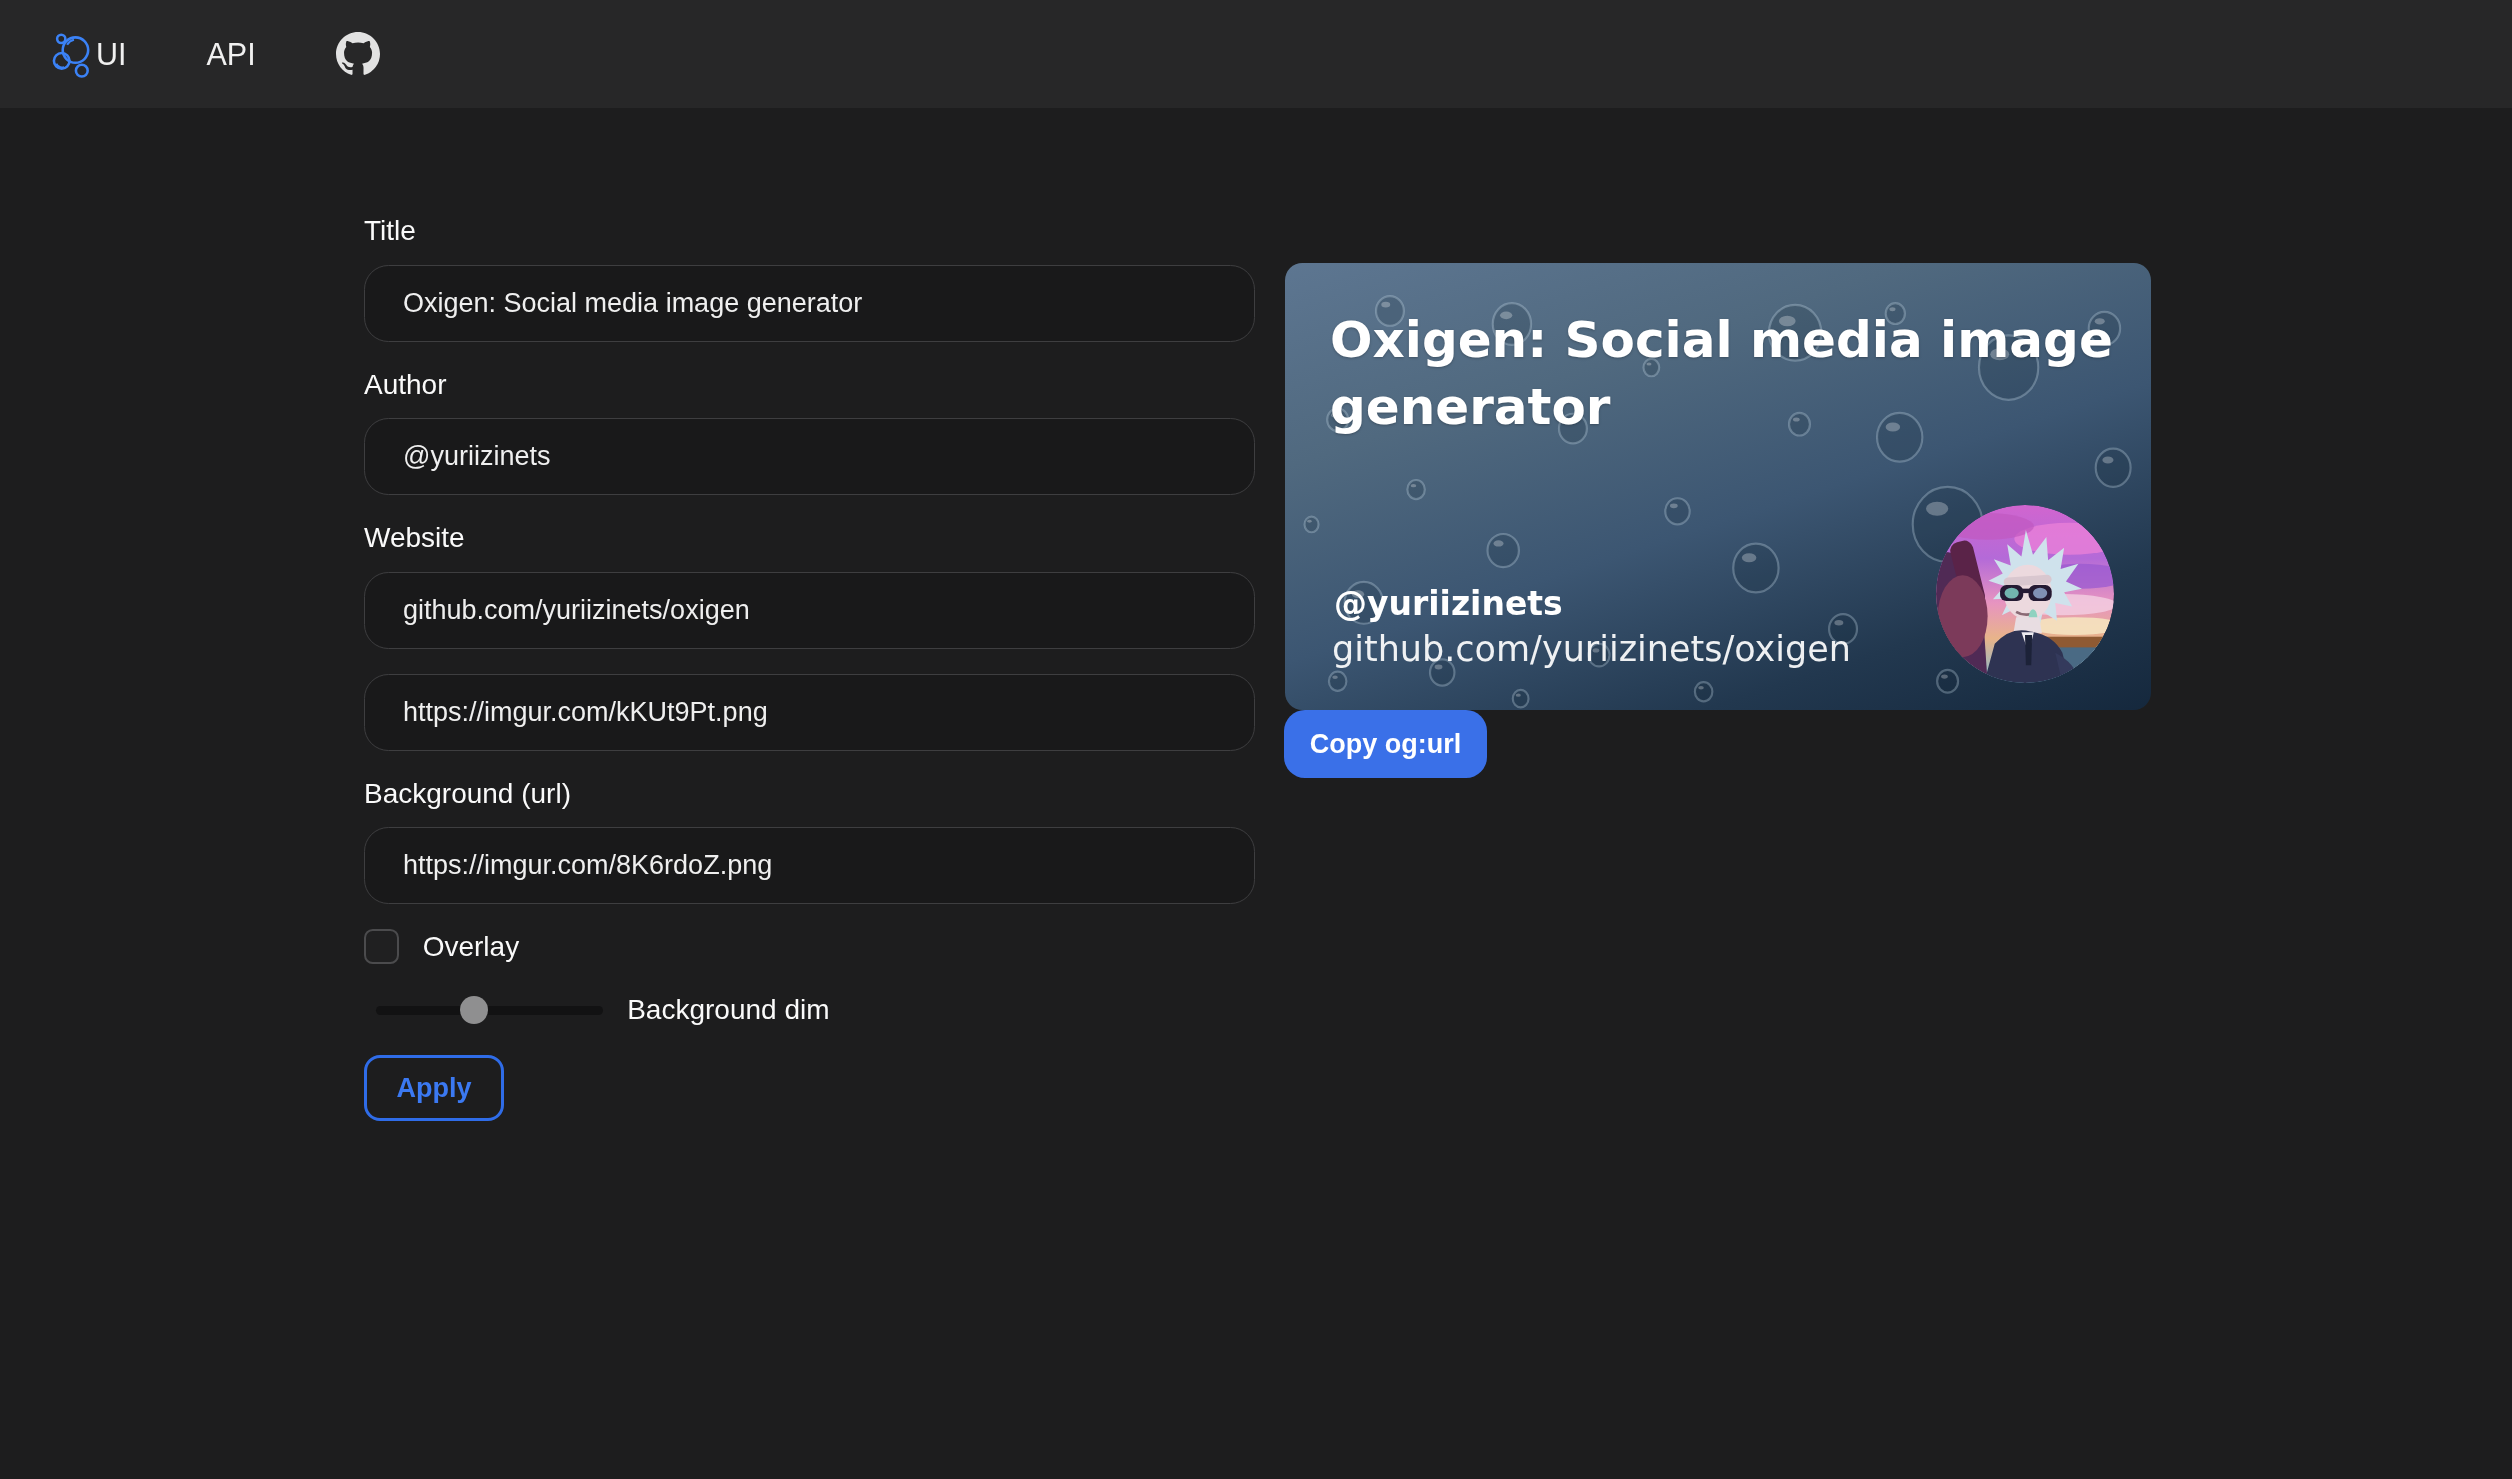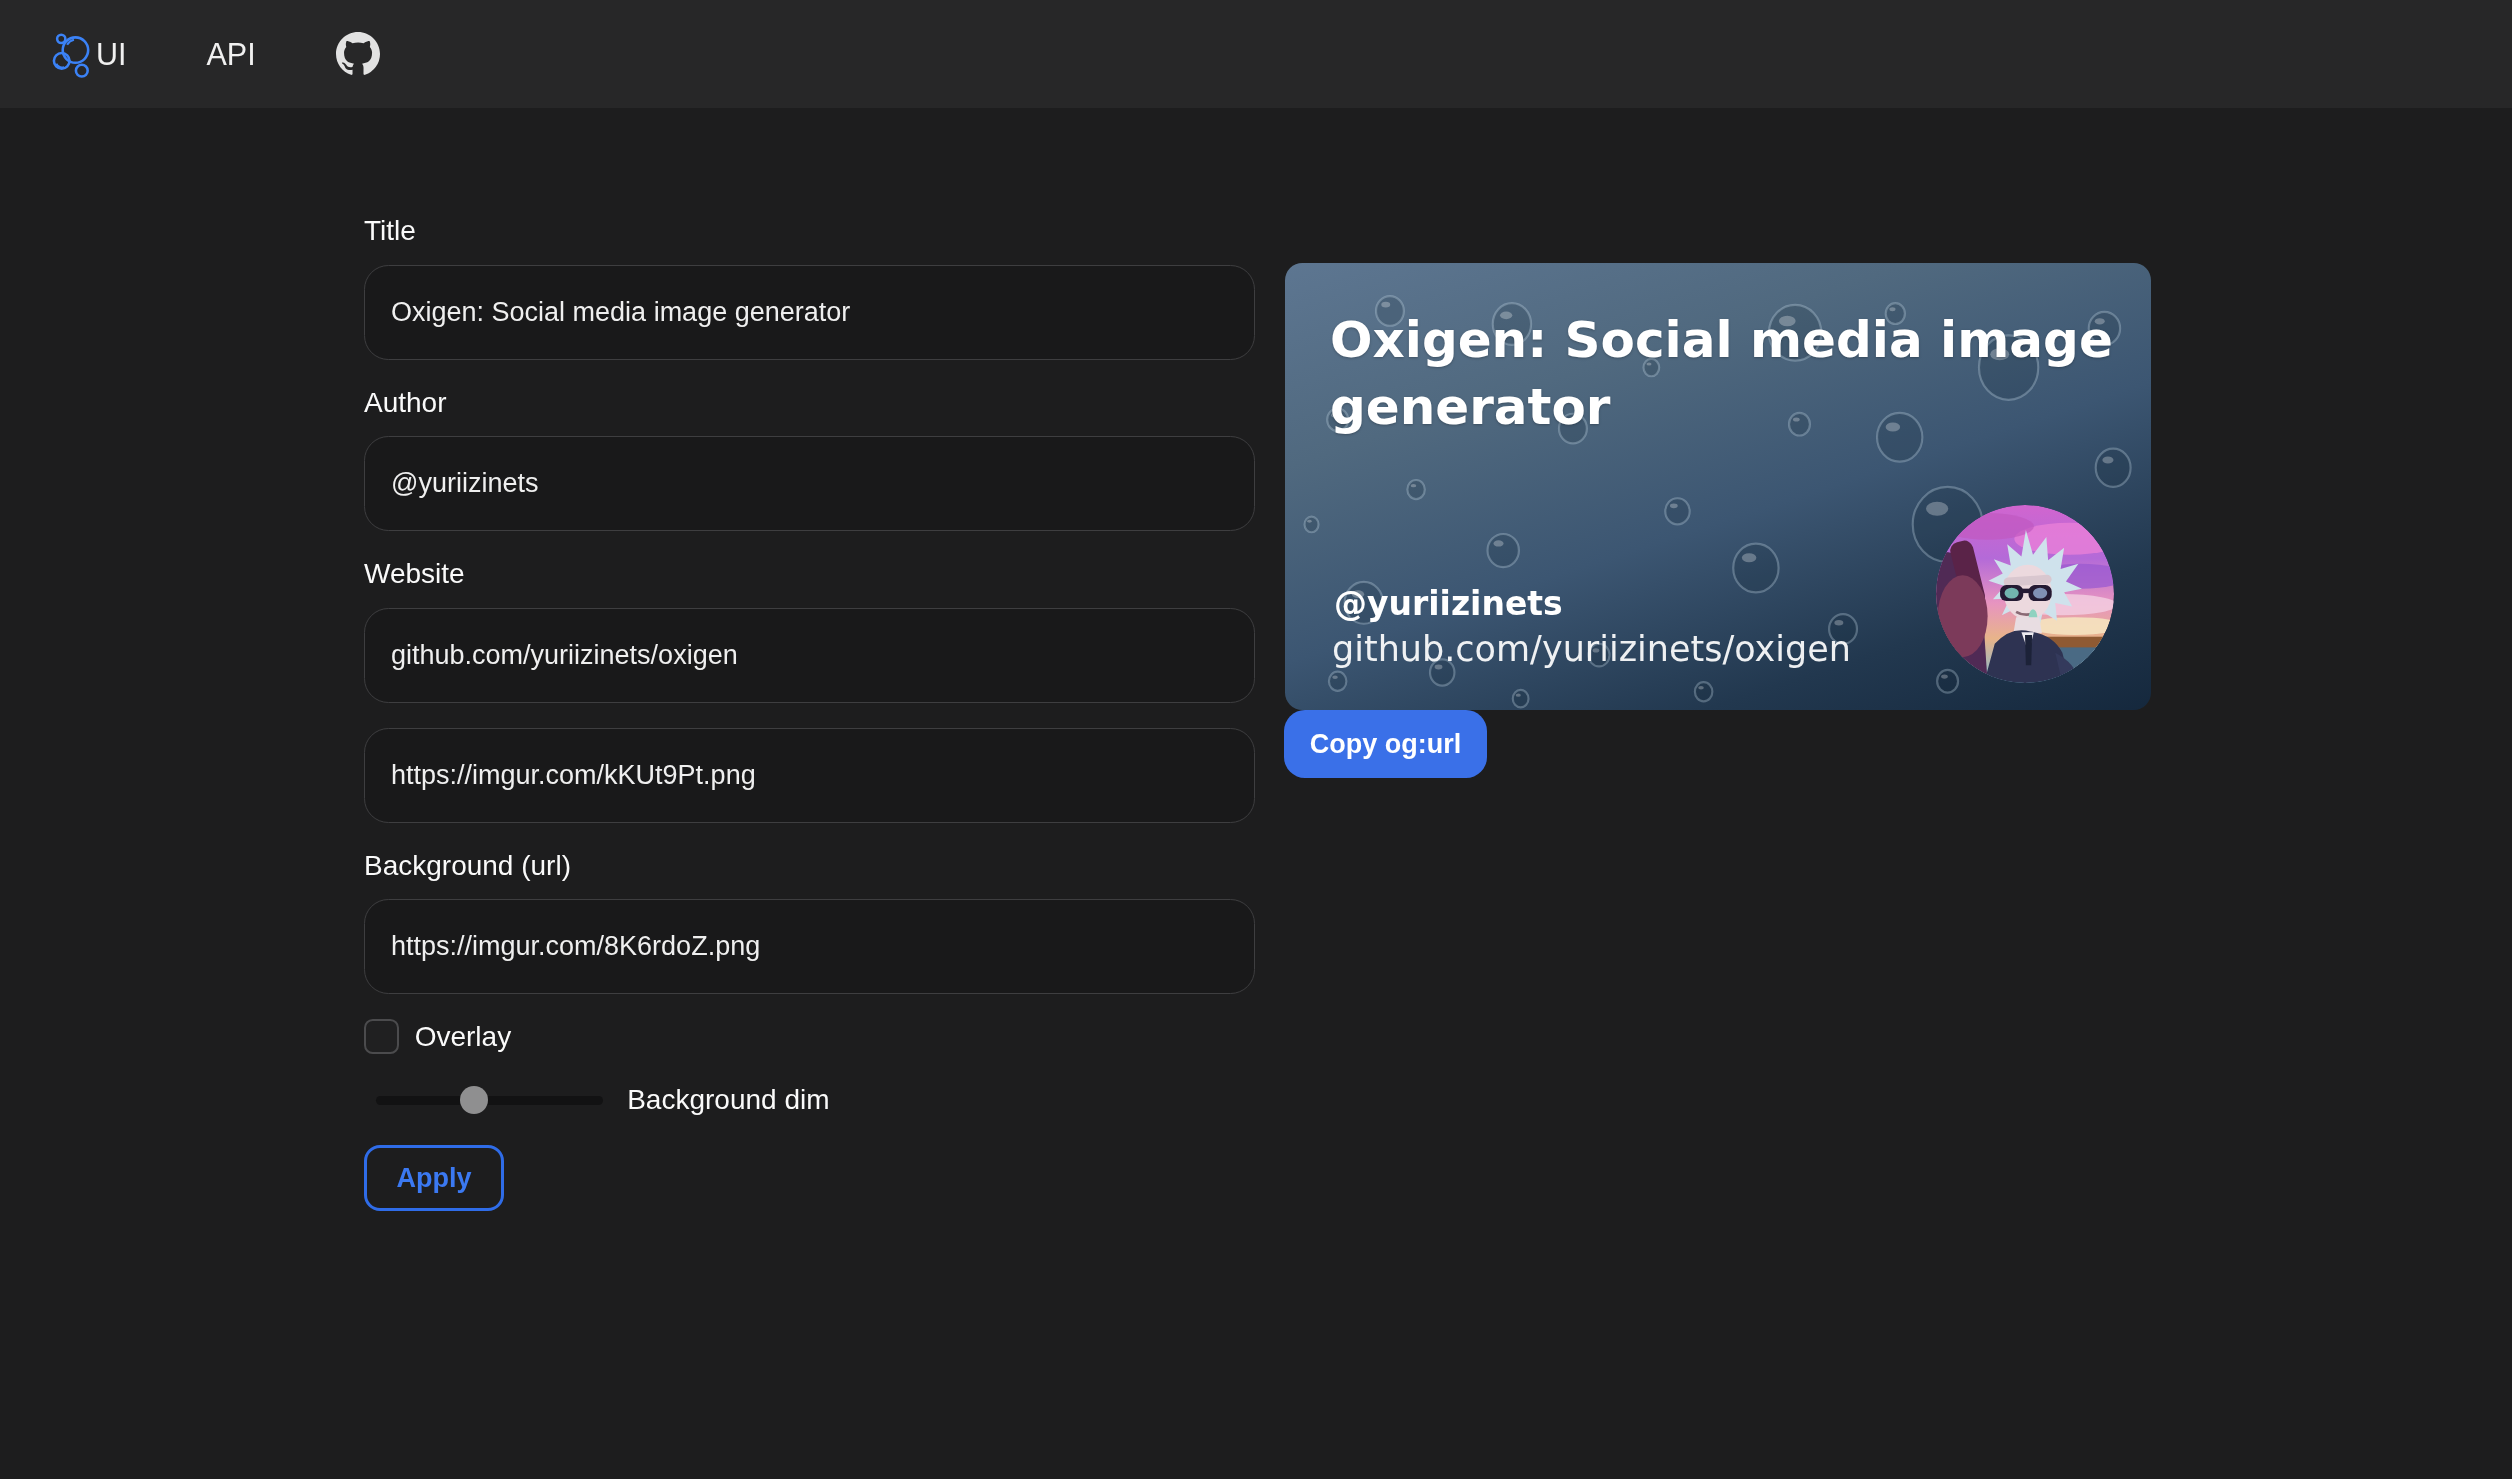--- a/index.html
+++ b/index.html
@@ -13,27 +13,27 @@
             padding:0 47px 0 49px; }
   .brand { width:47px; height:51px; display:flex; align-items:center; cursor:pointer; }
   .nav-right { display:flex; align-items:center; gap:80px; }
   .nav-link { color:#f0f0f0; font-size:30.5px; cursor:pointer; text-decoration:none; }
   .gh { width:44px; height:44px; cursor:pointer; display:block; }
 
   
   .form-col { position:absolute; left:364px; top:213px; width:891px; }
   .field-label { display:block; color:#fafafa; font-size:28px; line-height:35px;
                  margin-bottom:16.6px; }
-  .text-input { display:block; width:891px; height:95px; margin-bottom:25px;
+  .text-input { display:block; width:891px; height:77px; margin-bottom:25px;
                 background:#19191a; border:1.7px solid #3e3e40; border-radius:24.4px;
-                color:#efefef; font-size:27px; padding:0 26px;
+                color:#efefef; font-size:27px; padding:0 38px;
                 font-family:"Liberation Sans","DejaVu Sans",sans-serif; outline:none; }
 
   .overlay-row { display:flex; align-items:center; height:35px; margin-top:20px;
-                 margin-bottom:31px; }
+                 margin-bottom:31px;gap:8px; }
   .checkbox { width:35px; height:35px; border:2.6px solid #4b4b4d; border-radius:8.7px;
               background:#202021; cursor:pointer; flex:0 0 auto; }
   .overlay-label { color:#fafafa; font-size:28px; margin-left:15.7px; }
 
   .slider-row { display:flex; align-items:center; height:30px; margin-bottom:30px; }
   .slider-box { position:relative; width:251px; height:30px; margin-right:12.2px;
                 cursor:pointer; }
   .slider-track { position:absolute; left:12.2px; right:12.2px; top:10.5px; height:8.7px;
                   border-radius:4.4px; background:#121213; }
   .slider-thumb { position:absolute; top:0.9px; width:28px; height:28px;

